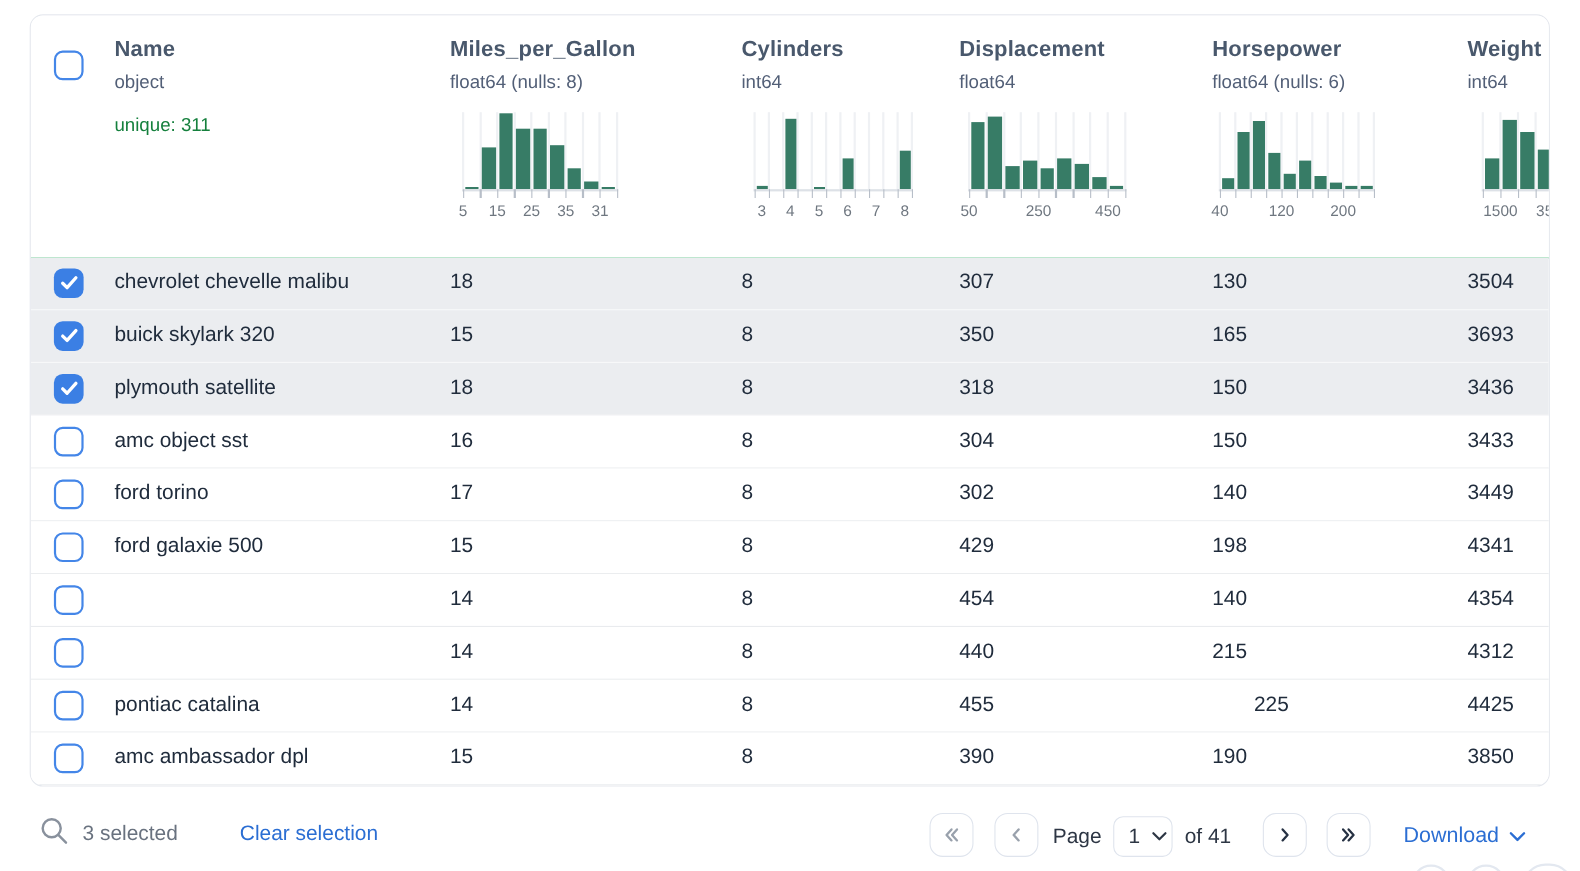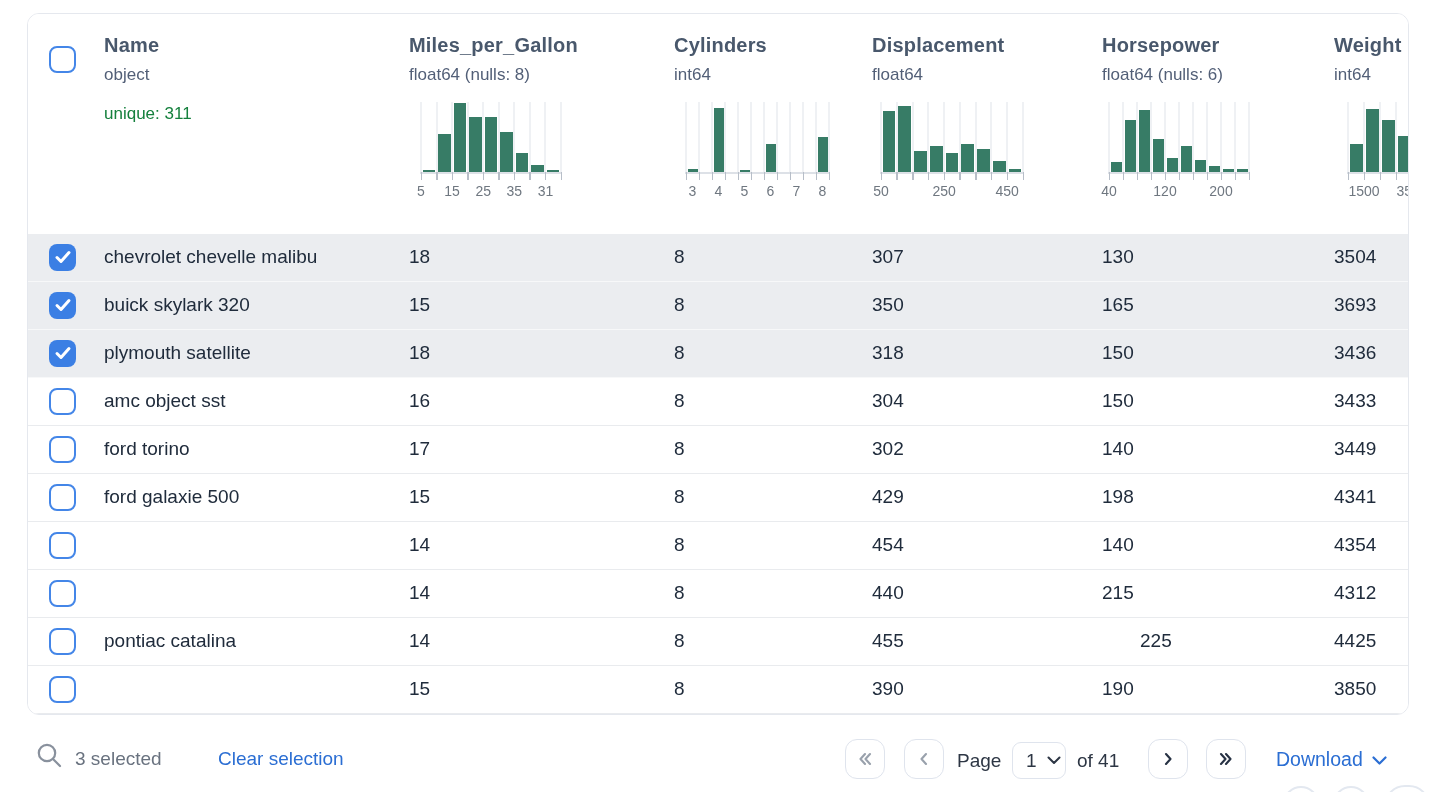--- a/index.html
+++ b/index.html
@@ -337,20 +337,21 @@
         <div class="cb off" style="top: 10px;"></div>
         <div class="cell" style="left: 76px;">pontiac catalina</div>
         <div class="cell" style="left: 381px;">14</div>
         <div class="cell" style="left: 646px;">8</div>
         <div class="cell" style="left: 844px;">455</div>
         <div class="cell" style="left: 1074px; margin-left: 38px;">225</div>
         <div class="cell" style="left: 1306px;">4425</div>
       </div>
       <div class="row" style="top: 652px;">
         <div class="cb off" style="top: 10px;"></div>
+        <div class="cell" style="left: 76px;">amc ambassador dpl</div>
         <div class="cell" style="left: 381px;">15</div>
         <div class="cell" style="left: 646px;">8</div>
         <div class="cell" style="left: 844px;">390</div>
         <div class="cell" style="left: 1074px;">190</div>
         <div class="cell" style="left: 1306px;">3850</div>
       </div>
     </div>
 </div>
 
 <span style="position:absolute;left:36px;top:742px;">

